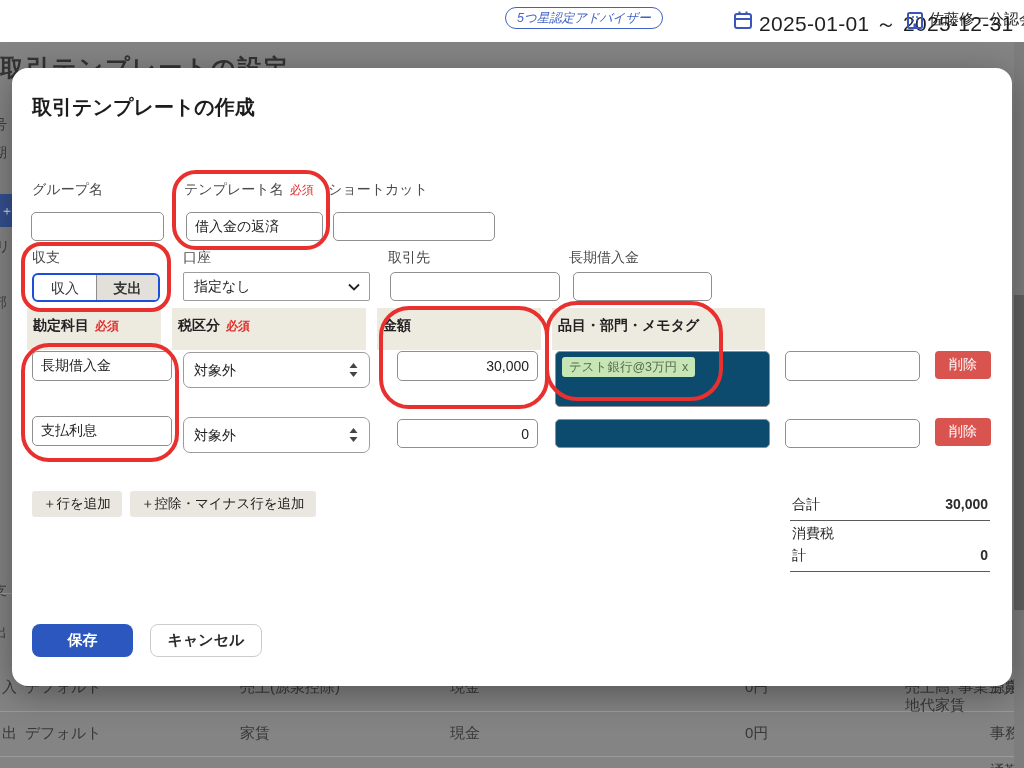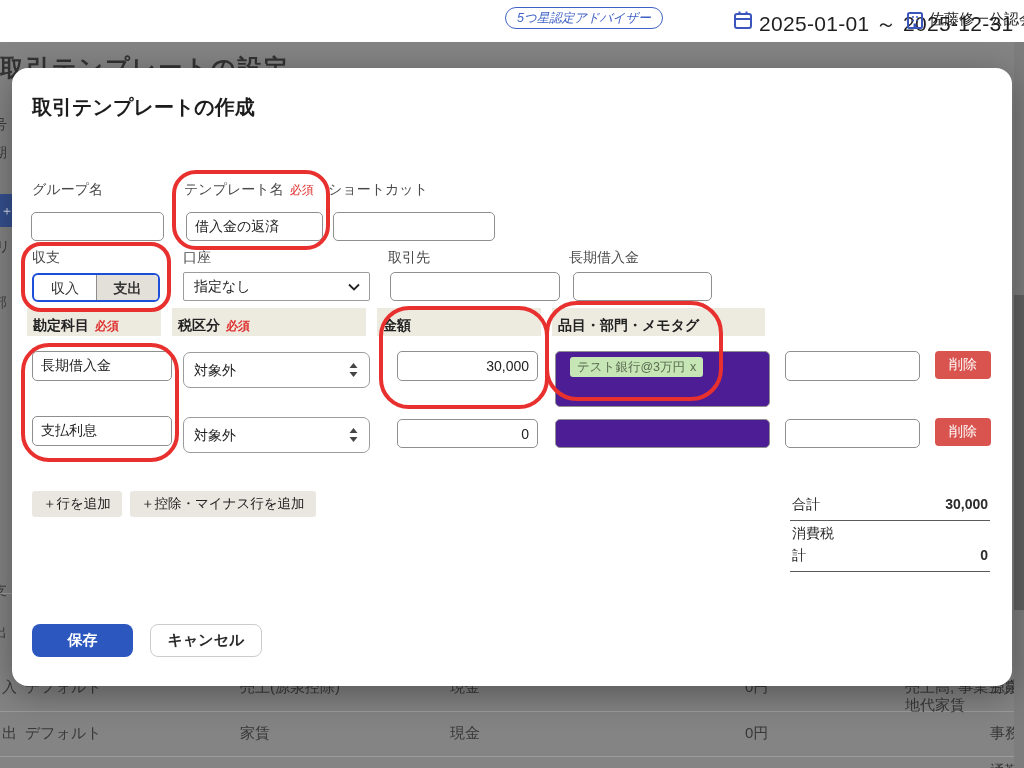--- a/index.html
+++ b/index.html
@@ -49,22 +49,22 @@
     position:absolute; border:1px solid #9c9c9c; border-radius:7px; background:#fff;
     font-size:14px; color:#222; line-height:27px; padding-left:10px;
   }
   .sel .chev { position:absolute; right:9px; top:50%; margin-top:-4px; width:12px; height:8px; }
   .updown { position:absolute; right:11px; top:50%; margin-top:-7px; width:9px; height:14px; }
 
   .toggle { position:absolute; left:20px; top:205px; width:128px; height:29px; border:2px solid #1d4ed8; border-radius:6px; overflow:hidden; display:flex; background:#fff; }
   .toggle .opt { width:64px; text-align:center; line-height:27px; font-size:14px; color:#333; }
   .toggle .opt.sel-opt { background:#e3e0d9; font-weight:bold; border-left:1px solid #8d8d8d; }
 
-  .thead { position:absolute; top:240px; height:28px; background:#edeae0; font-size:14px; font-weight:bold; color:#222; line-height:34px; padding-left:6px; white-space:nowrap; }
-  .tagbox { position:absolute; border:1px solid #8f8f8f; border-radius:5px; background:#4c1d95; padding:5px 14px; }
+  .thead { position:absolute; top:240px; height:42px; background:#edeae0; font-size:14px; font-weight:bold; color:#222; line-height:34px; padding-left:6px; white-space:nowrap; }
+  .tagbox { position:absolute; border:1px solid #8f8f8f; border-radius:5px; background:#0c4a6e; padding:5px 6px; }
   .tag { display:inline-block; background:#c7e6b6; color:#5a6b51; font-size:12.5px; line-height:18px; padding:1px 7px; border-radius:3px; }
   .tag .x { margin-left:5px; }
   .del-btn { position:absolute; width:56px; height:28px; background:#d9534f; color:#fff; border:none; border-radius:4px; font-size:14px; font-family:inherit; }
 
   .add-btn { position:absolute; top:423px; height:26px; background:#eae7e0; border:none; border-radius:3px; font-family:inherit; font-size:13.5px; color:#222; padding:0 11px; }
 
   .totals { position:absolute; left:778px; top:424px; width:200px; font-size:14px; color:#2b2b2b; }
   .t-row { display:flex; justify-content:space-between; padding:4px 2px 6px 2px; }
   .t-line { border-bottom:1px solid #5a5a5a; }
   .t-val { font-weight:bold; }

